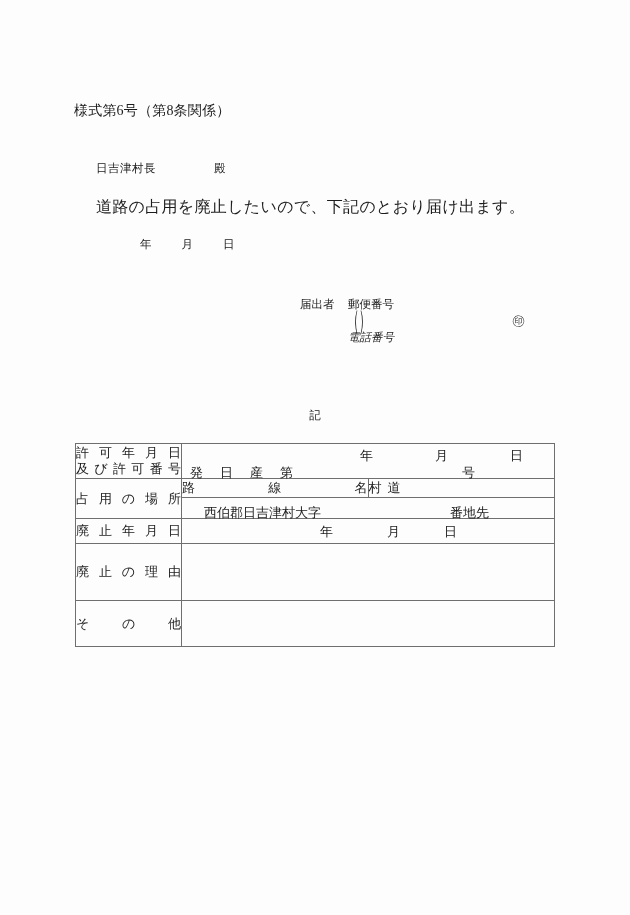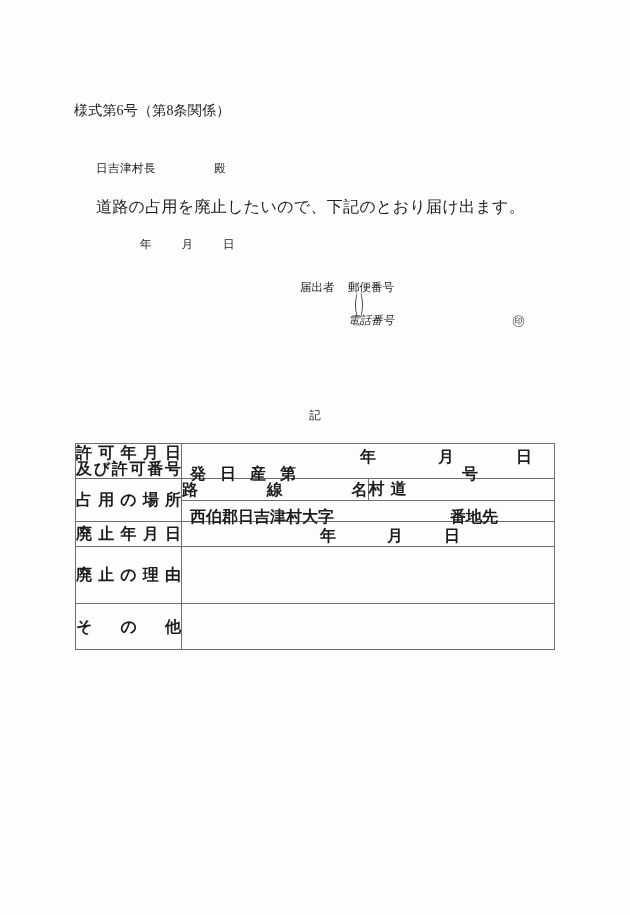--- a/index.html
+++ b/index.html
@@ -61,21 +61,21 @@
   }
   .date-line .seg { margin-right: 30px; }
   .date-line .seg:last-child { margin-right: 0; }
 
   
   .submitter {
     left: 300px; top: 278px;
     font-size: 11.5px;
     line-height: 19px;
   }
-  .sub-row { display: flex; align-items: baseline; }
+  .sub-row { display: flex; align-items: baseline; margin-top: 17px; }
   .sub-label {
     width: 48px;
     display: inline-block;
   }
   .sub-field { display: inline-block; }
   .seal {
     position: absolute;
     left: 212px;
     top: 36px;
     font-size: 13px;
@@ -110,22 +110,21 @@
   }
 
   
   .form-table {
     position: absolute;
     left: 75px;
     top: 443px;
     width: 480px;
     border-collapse: collapse;
     table-layout: fixed;
-    font-size: 16px;
-    font-weight: bold;
+    font-size: 13px;
   }
   .form-table td {
     border: 1px solid #6f6f6f;
     padding: 0;
     vertical-align: middle;
   }
   .lbl {
     width: 105px;
     text-align: center;
     padding: 4px 7px;
@@ -156,21 +155,21 @@
   }
   .route-label span {
     display: block;
     text-align: justify;
     text-align-last: justify;
     line-height: 16px;
   }
   .route-value { padding: 5px 8px; letter-spacing: 6px; }
 
   .address-cell { padding: 7px 8px; position: relative; height: 20px; }
-  .address-cell .addr { position: absolute; left: 8px; top: 6px; }
+  .address-cell .addr { position: absolute; left: 22px; top: 6px; }
   .address-cell .suffix { position: absolute; left: 268px; top: 6px; }
 
   .abolish-date {
     position: relative;
     height: 24px;
   }
   .abolish-date .yy { position: absolute; left: 138px; top: 4px; }
   .abolish-date .mm { position: absolute; left: 205px; top: 4px; }
   .abolish-date .dd { position: absolute; left: 262px; top: 4px; }
 

